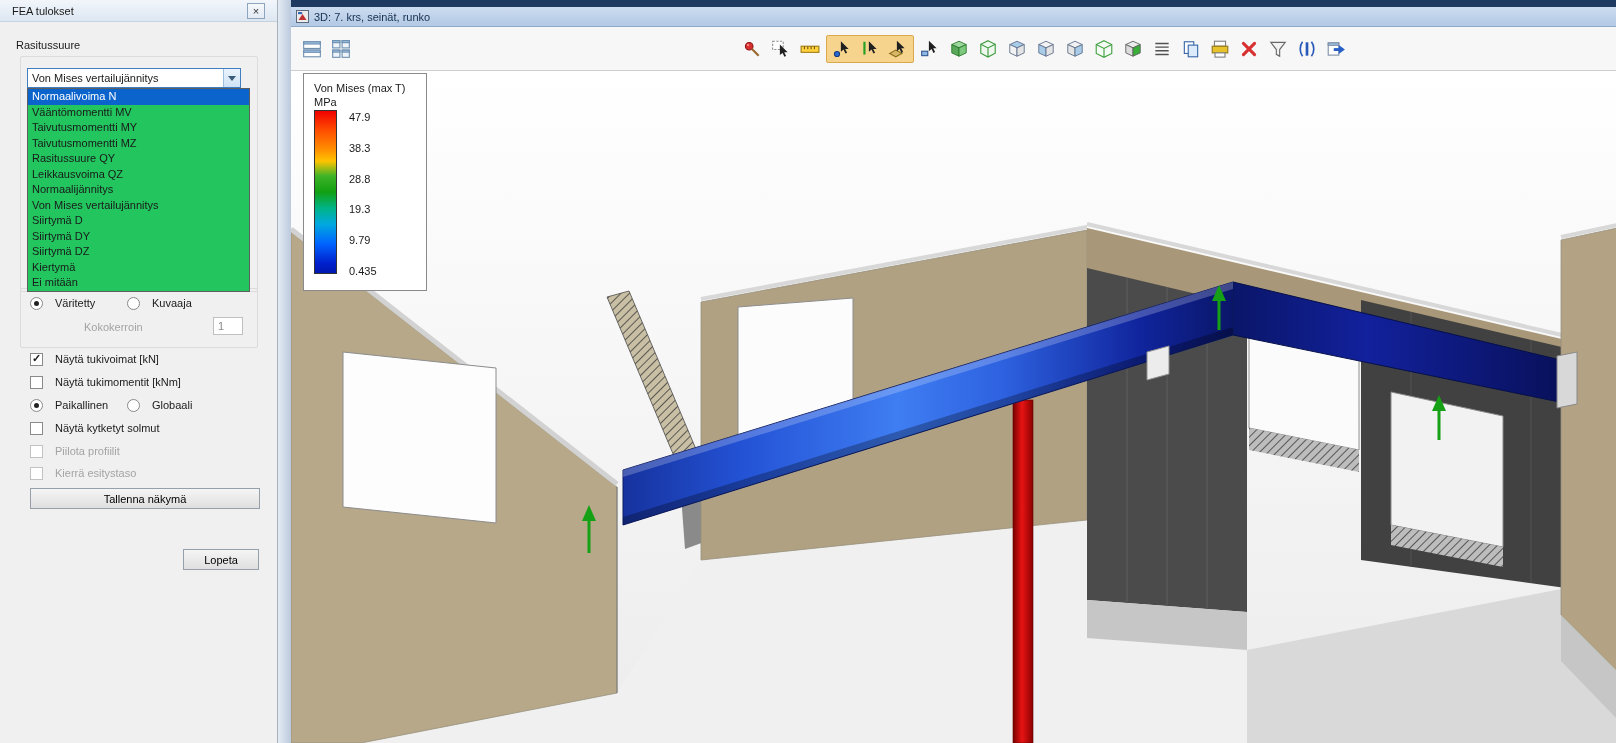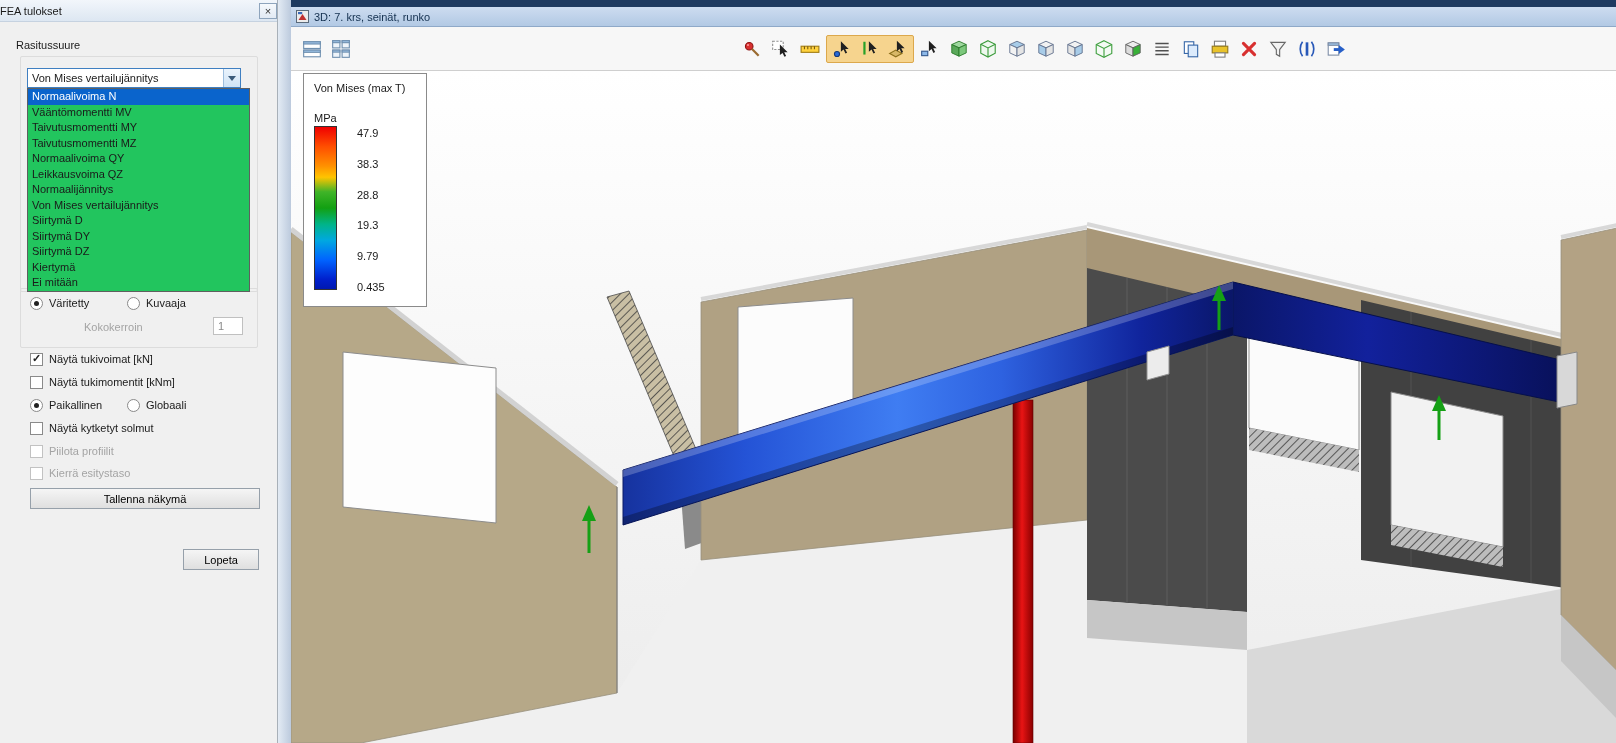--- a/index.html
+++ b/index.html
@@ -1,39 +1,39 @@
 <!DOCTYPE html>
 <html><head>
 <meta charset="utf-8">
 <style>
   *{margin:0;padding:0;box-sizing:border-box}
   html,body{width:1616px;height:743px;overflow:hidden}
   body{font-family:"Liberation Sans",sans-serif;font-size:11px;color:#1a1a1a;background:#f0f0f0;position:relative}
 
   
   .dialog{position:absolute;left:0;top:0;width:278px;height:743px;background:#f0f0f0;border-right:1px solid #a8b0b8}
-  .dlg-title{height:22px;background:linear-gradient(#f2f6fb,#dde7f2);border-bottom:1px solid #c6d2e0;display:flex;align-items:center;padding:0 0}
+  .dlg-title{height:22px;background:linear-gradient(#f2f6fb,#dde7f2);border-bottom:1px solid #c6d2e0;display:flex;align-items:center;padding:0 12px}
   .dlg-close{margin-left:auto;width:18px;height:16px;border:1px solid #8ea4bc;background:linear-gradient(#f6f9fc,#e2eaf4);display:flex;align-items:center;justify-content:center;font-size:11px;color:#333;cursor:default}
   .dlg-body{position:absolute;left:0;top:22px;right:0;bottom:0}
   .lbl{position:absolute;white-space:nowrap}
   .dis{color:#a4a4a4}
   .gb{position:absolute;border:1px solid #dcdcdc;border-radius:2px}
   .gb1{left:20px;top:34px;width:238px;height:236px}
   .gb2{left:20px;top:266px;width:238px;height:60px}
 
   .combo{position:absolute;left:27px;top:46px;width:214px;height:20px;background:#fff;border:1px solid #3f7fc1;display:flex;align-items:center}
   .combo-text{padding-left:4px;flex:1;overflow:hidden;white-space:nowrap}
   .combo-btn{width:17px;height:18px;background:linear-gradient(#eaf3fc,#cfe3f6);border-left:1px solid #9dbddd;display:flex;align-items:center;justify-content:center}
   .tri{width:0;height:0;border-left:4px solid transparent;border-right:4px solid transparent;border-top:5px solid #3a5a7a}
 
   .ddlist{position:absolute;left:27px;top:66px;width:223px;background:#22c55e;border:1px solid #5f5f5f;list-style:none;z-index:20}
   .dd-item{height:15.5px;line-height:15.5px;padding-left:4px;white-space:nowrap;cursor:default}
   .dd-item.sel{background:#0a64cc;color:#fff}
 
-  .row{position:absolute;display:flex;align-items:center;gap:6px;height:14px;white-space:nowrap;cursor:default}
+  .row{position:absolute;display:flex;align-items:center;gap:12px;height:14px;white-space:nowrap;cursor:default}
   .cb{width:13px;height:13px;border:1px solid #8a8a8a;background:#fff;display:inline-flex;align-items:center;justify-content:center;flex:0 0 auto}
   .cb .mark{display:none;font-style:normal;font-weight:bold;font-size:11px;line-height:1;color:#222;margin-top:-1px}
   .cb.on .mark{display:block}
   .row.disabled{color:#a4a4a4}
   .row.disabled .cb{border-color:#c2c2c2}
   .rb{width:13px;height:13px;border:1px solid #8a8a8a;border-radius:50%;background:#fff;position:relative;flex:0 0 auto}
   .rb.on::after{content:"";position:absolute;left:3px;top:3px;width:5px;height:5px;border-radius:50%;background:#222}
   .scale-input{position:absolute;width:30px;height:18px;border:1px solid #c0c0c0;background:#fff;color:#8a8a8a;font-family:inherit;font-size:11px;padding-left:4px}
   .btn{position:absolute;border:1px solid #96a0aa;background:linear-gradient(#f5f5f5,#dfdfdf);font-size:11px;font-family:inherit;display:flex;align-items:center;justify-content:center;cursor:default}
 
@@ -49,25 +49,25 @@
   .tbtn svg{display:block}
   .gap-main{margin-left:382px}
   .hlgroup{display:flex;align-items:center;background:#f6d48e;border:1px solid #dca84c;border-radius:2px;margin-right:3px;padding:0 1px}
   .hlgroup .tbtn{margin:0 1px;border:none}
 
   .scene{position:relative;width:1325px;height:672px;background:#fff;overflow:hidden}
   .scene svg.world{position:absolute;left:0;top:0}
 
   
   .legend{position:absolute;left:12px;top:2px;width:124px;background:#fff;border:1px solid #8a8a8a;padding:8px 8px 12px 10px;z-index:5}
-  .leg-title{margin-bottom:18px}
+  .leg-title{margin-bottom:2px}
   .leg-unit{margin-bottom:2px}
   .leg-row{display:flex}
   .leg-bar{width:23px;height:164px;border:1px solid #333;background:linear-gradient(180deg,#f00000 0%,#ff4e00 12%,#ff9000 24%,#ffc400 31%,#40b428 40%,#12a012 50%,#00b488 60%,#00a8e0 70%,#0064ff 82%,#0020cc 94%,#0018b0 100%)}
-  .leg-values{display:flex;flex-direction:column;justify-content:space-between;height:168px;margin-left:20px;padding:1px 0}
+  .leg-values{display:flex;flex-direction:column;justify-content:space-between;height:168px;margin-left:12px;padding:1px 0}
 </style>
 </head>
 <body>
 
 <div class="app">
 
   <section class="dialog">
     <div class="dlg-title">
       <span>FEA tulokset</span>
       <button class="dlg-close">
@@ -84,21 +84,21 @@
         <span class="combo-btn">
             <i class="tri"></i>
           </span>
       </div>
 
       <ul class="ddlist">
         <li class="dd-item sel">Normaalivoima N</li>
         <li class="dd-item">Vääntömomentti MV</li>
         <li class="dd-item">Taivutusmomentti MY</li>
         <li class="dd-item">Taivutusmomentti MZ</li>
-        <li class="dd-item">Normaalivoima QY</li>
+        <li class="dd-item">Rasitussuure QY</li>
         <li class="dd-item">Leikkausvoima QZ</li>
         <li class="dd-item">Normaalijännitys</li>
         <li class="dd-item">Von Mises vertailujännitys</li>
         <li class="dd-item">Siirtymä D</li>
         <li class="dd-item">Siirtymä DY</li>
         <li class="dd-item">Siirtymä DZ</li>
         <li class="dd-item">Kiertymä</li>
         <li class="dd-item">Ei mitään</li>
       </ul>
 

